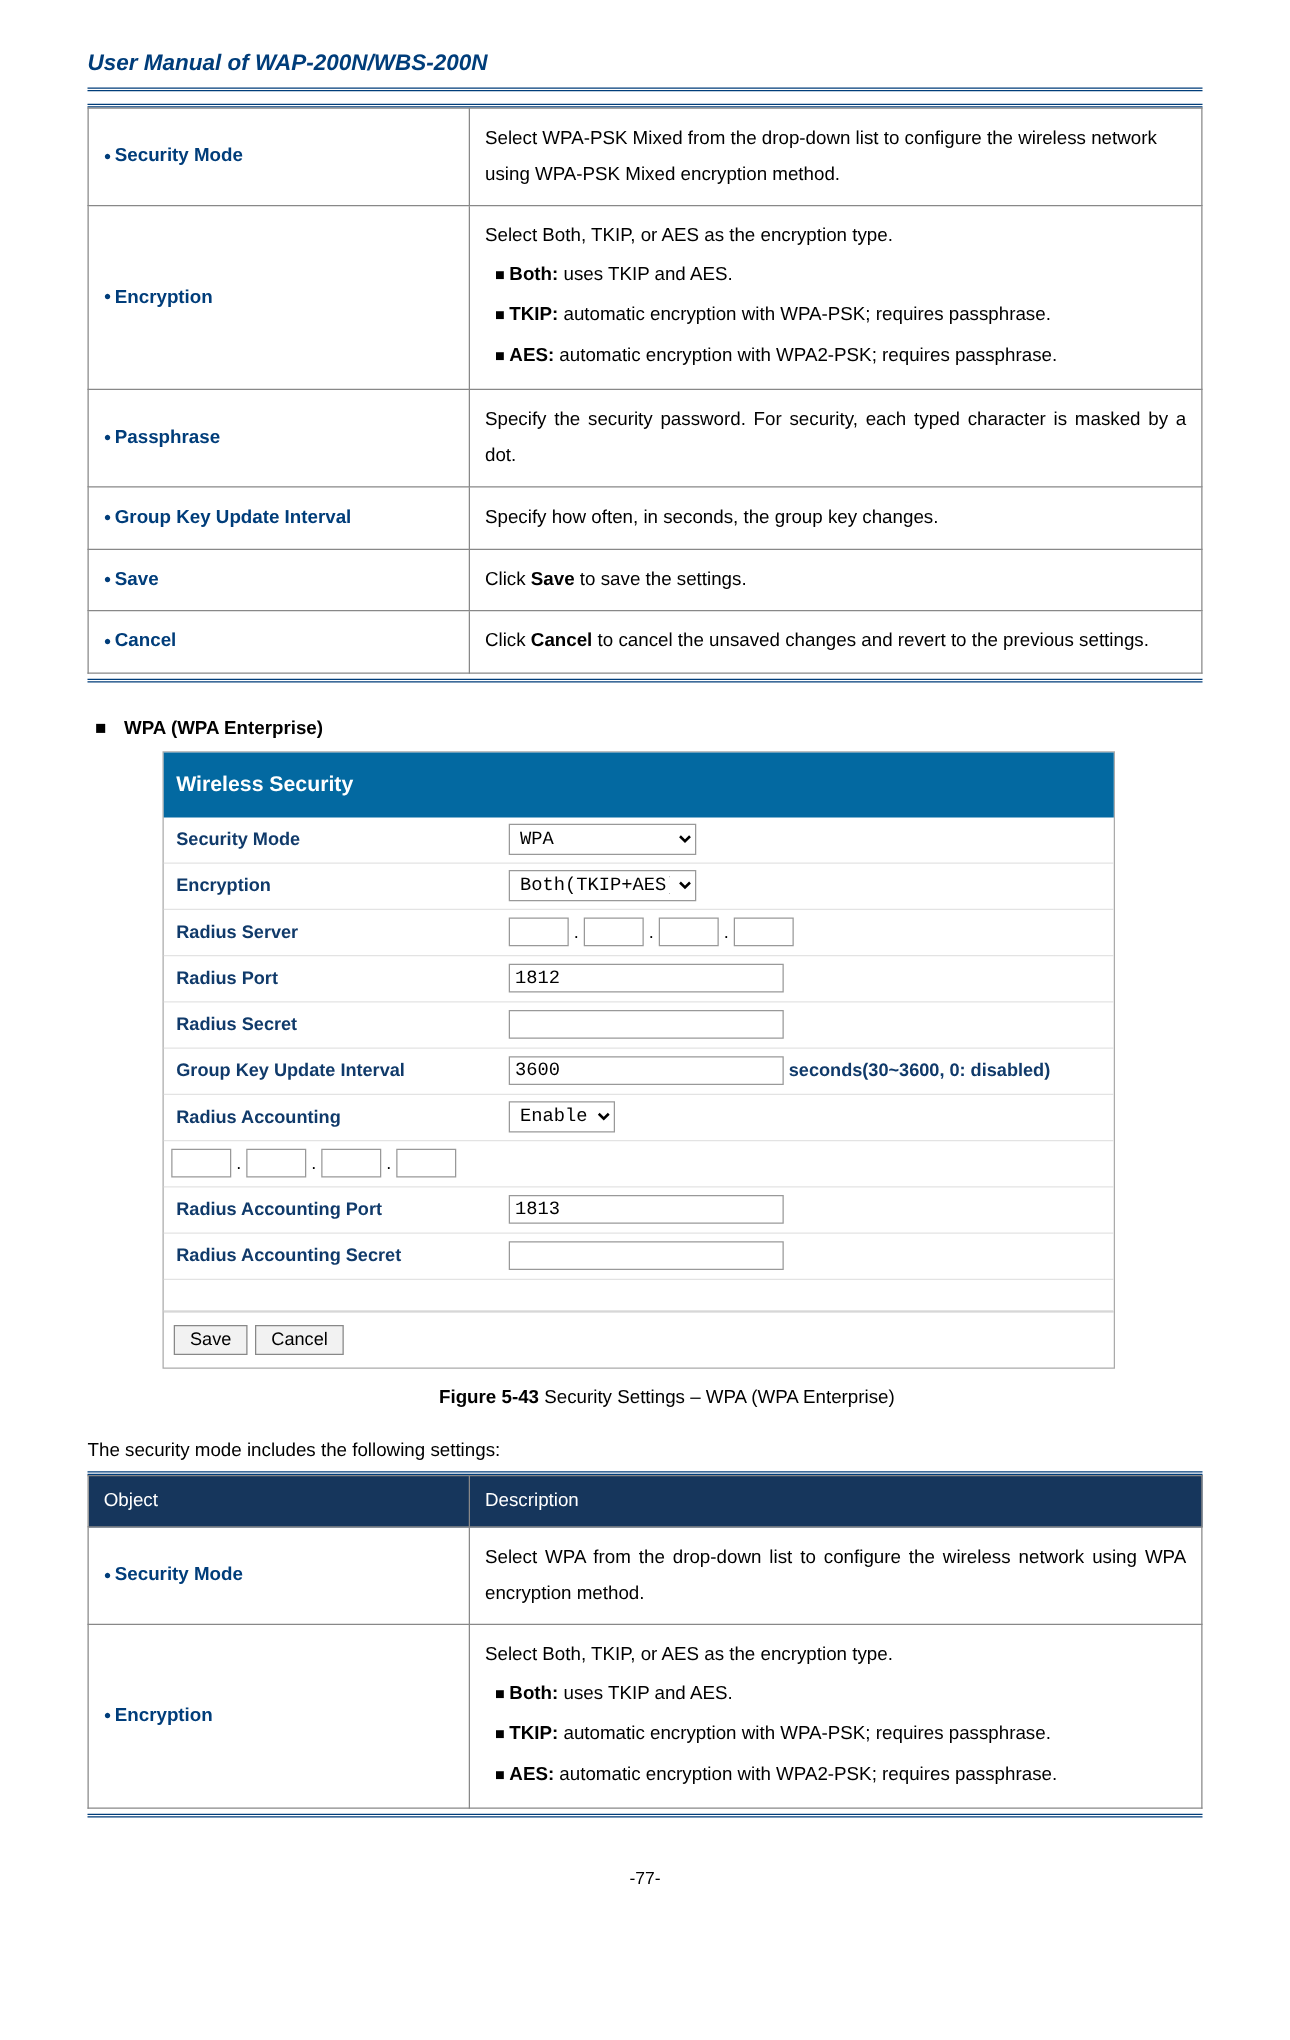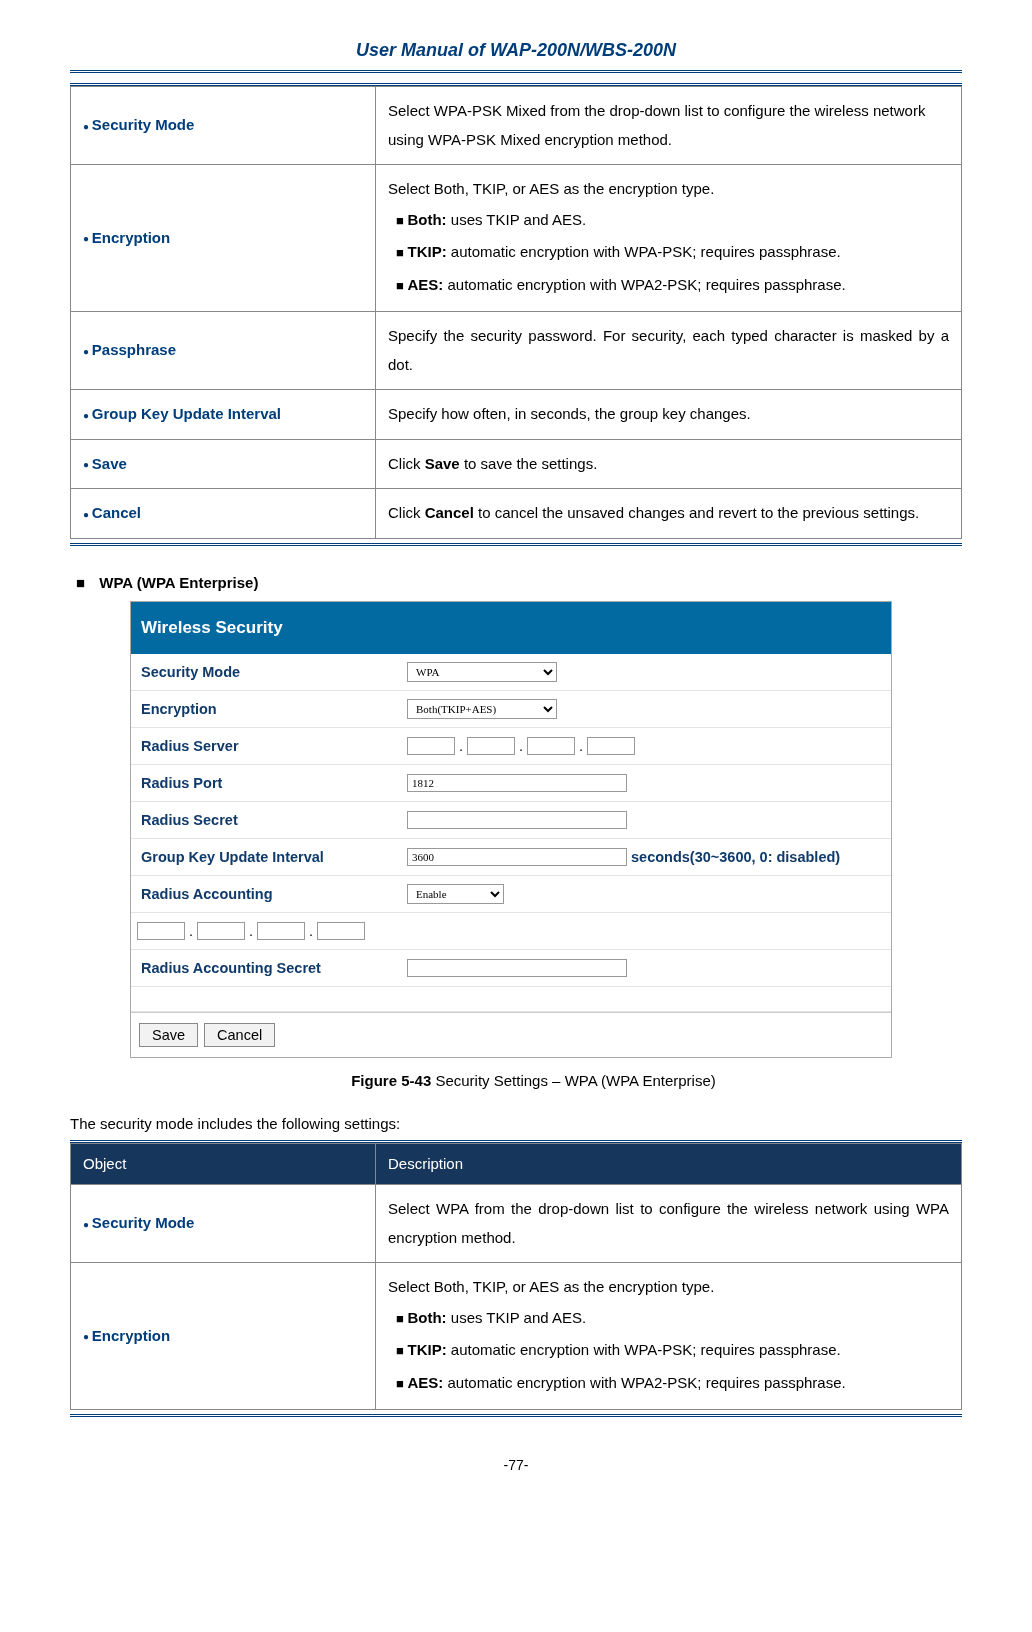--- a/index.html
+++ b/index.html
@@ -6,21 +6,21 @@
     font-family: Arial, Helvetica, sans-serif;
     font-size: 15px;
     color: #000;
     margin: 0;
     padding: 40px 70px 30px 70px;
     width: 1032px;
     box-sizing: border-box;
     background: #fff;
   }
   .header-title {
-    text-align: center;
+    text-align: left;
     color: #003d7a;
     font-style: italic;
     font-weight: bold;
     font-size: 18px;
     padding-bottom: 6px;
   }
   .hr-double {
     border: none;
     border-top: 3px double #003d7a;
     margin: 3px 0 10px 0;
@@ -107,30 +107,30 @@
   }
   .form-ctrl {
     flex: 1;
     padding: 4px 6px;
     display: flex;
     align-items: center;
     gap: 4px;
     font-size: 14.5px;
   }
   select, input[type=text] {
-    font-size: 11px;
+    font-size: 15px;
     padding: 2px 4px;
     border: 1px solid #999;
     background: #fff;
-    font-family: Liberation Serif, serif;
+    font-family: Liberation Mono, monospace;
   }
   .ip-box { width: 38px; text-align: center; }
   .med-box { width: 210px; }
   .sel-wide { width: 150px; }
-  .sel-nar { width: 97px; }
+  .sel-nar { width: 85px; }
   .btn-row {
     padding: 10px 8px;
     display: flex;
     gap: 6px;
     border-top: 1px solid #ccc;
   }
   button.fig-btn {
     font-size: 14.5px;
     padding: 3px 12px;
     border: 1px solid #888;
@@ -258,20 +258,26 @@
 
   <div class="form-row">
     <div class="form-ctrl">
       <input type="text" class="ip-box" style=""> .
       <input type="text" class="ip-box" style=""> .
       <input type="text" class="ip-box" style=""> .
       <input type="text" class="ip-box" style="">
     </div>
   </div>
 
+  <div class="form-row">
+    <div class="form-label">Radius Accounting Port</div>
+    <div class="form-ctrl">
+      <input type="text" class="med-box" value="1813" style="">
+    </div>
+  </div>
 
   <div class="form-row">
     <div class="form-label">Radius Accounting Secret</div>
     <div class="form-ctrl">
       <input type="text" class="med-box" style="">
     </div>
   </div>
 
 
   <div style="height:24px;border-bottom:1px solid #e3e3e3"></div>

